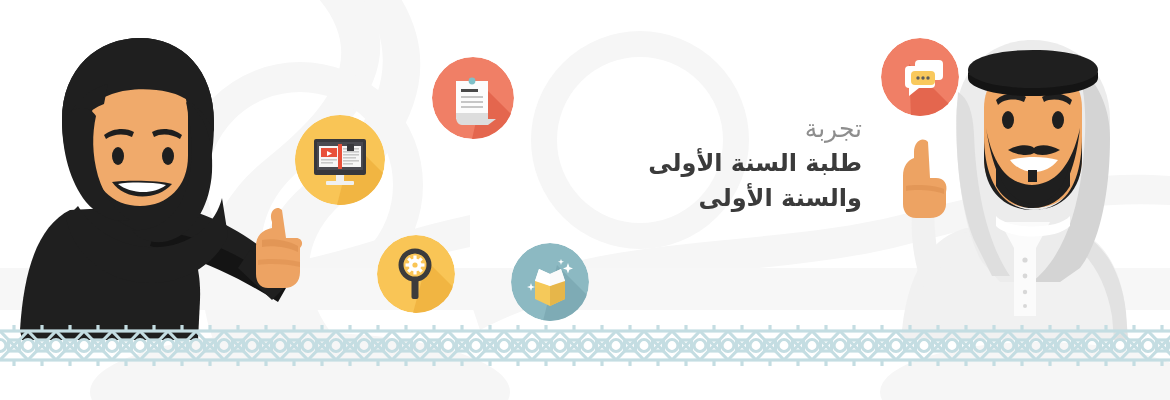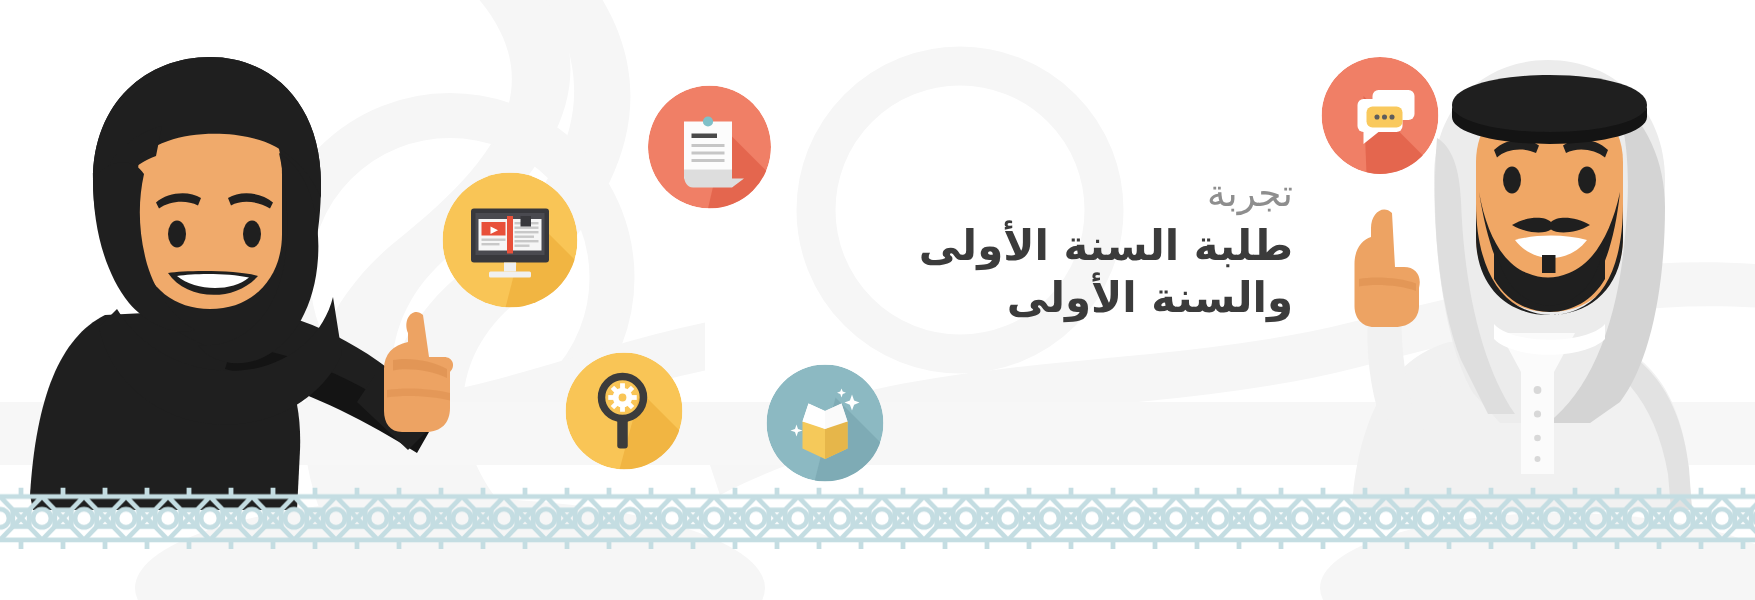--- a/index.html
+++ b/index.html
@@ -34,21 +34,21 @@
     width: 420px;
   }
   .headline .line-eyebrow {
     font-size: 25px;
     line-height: 34px;
     font-weight: 400;
     color: #8e8e8e;
     letter-spacing: 0px;
   }
   .headline .line-main {
-    font-size: 28px;
+    font-size: 24px;
     line-height: 35px;
     font-weight: 700;
     color: #3b3b3b;
   }
   
   .flat-icon {
     position: absolute;
     border-radius: 50%;
     overflow: hidden;
   }

